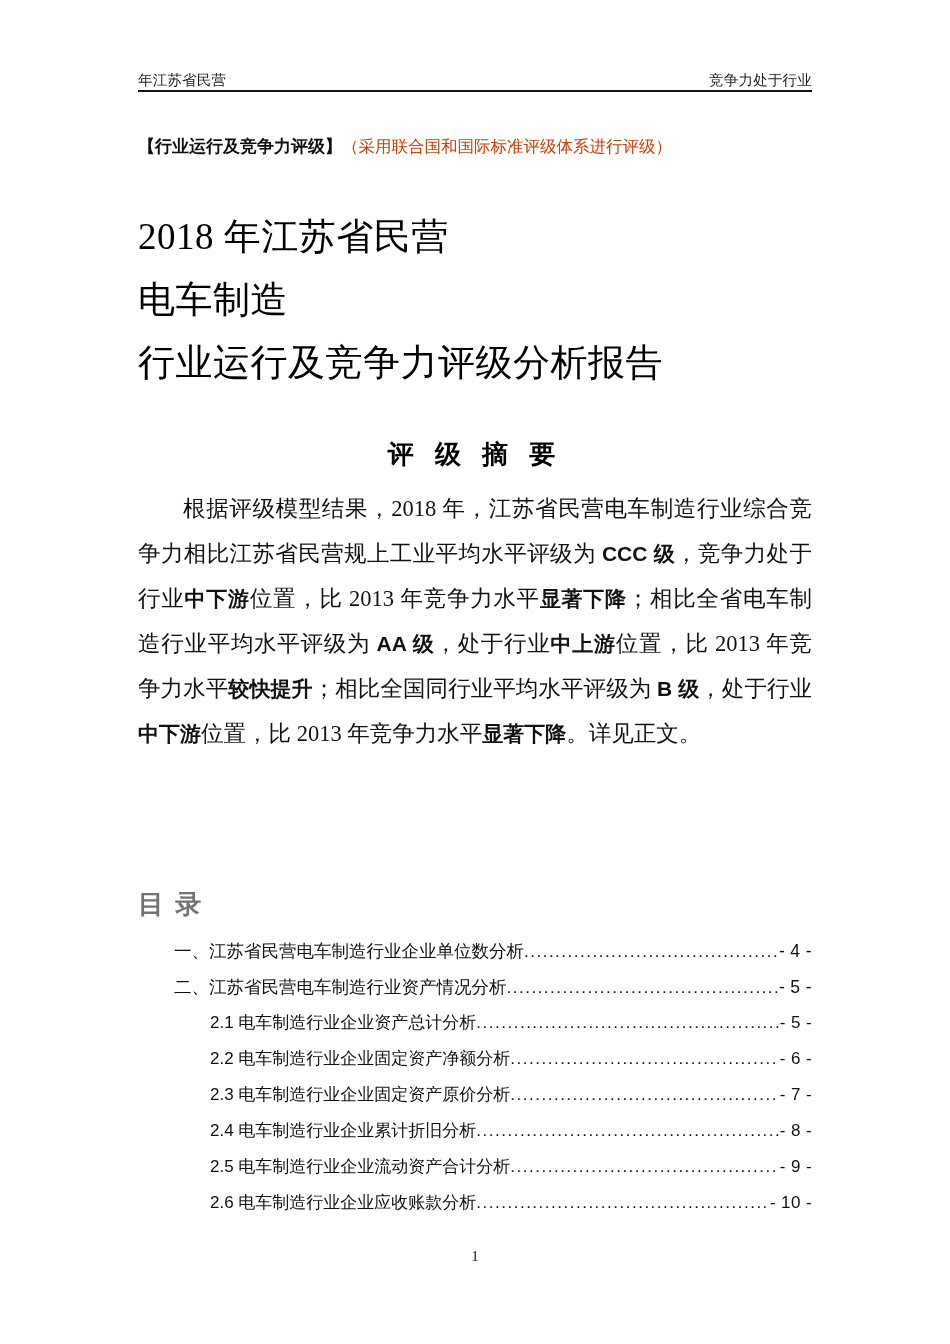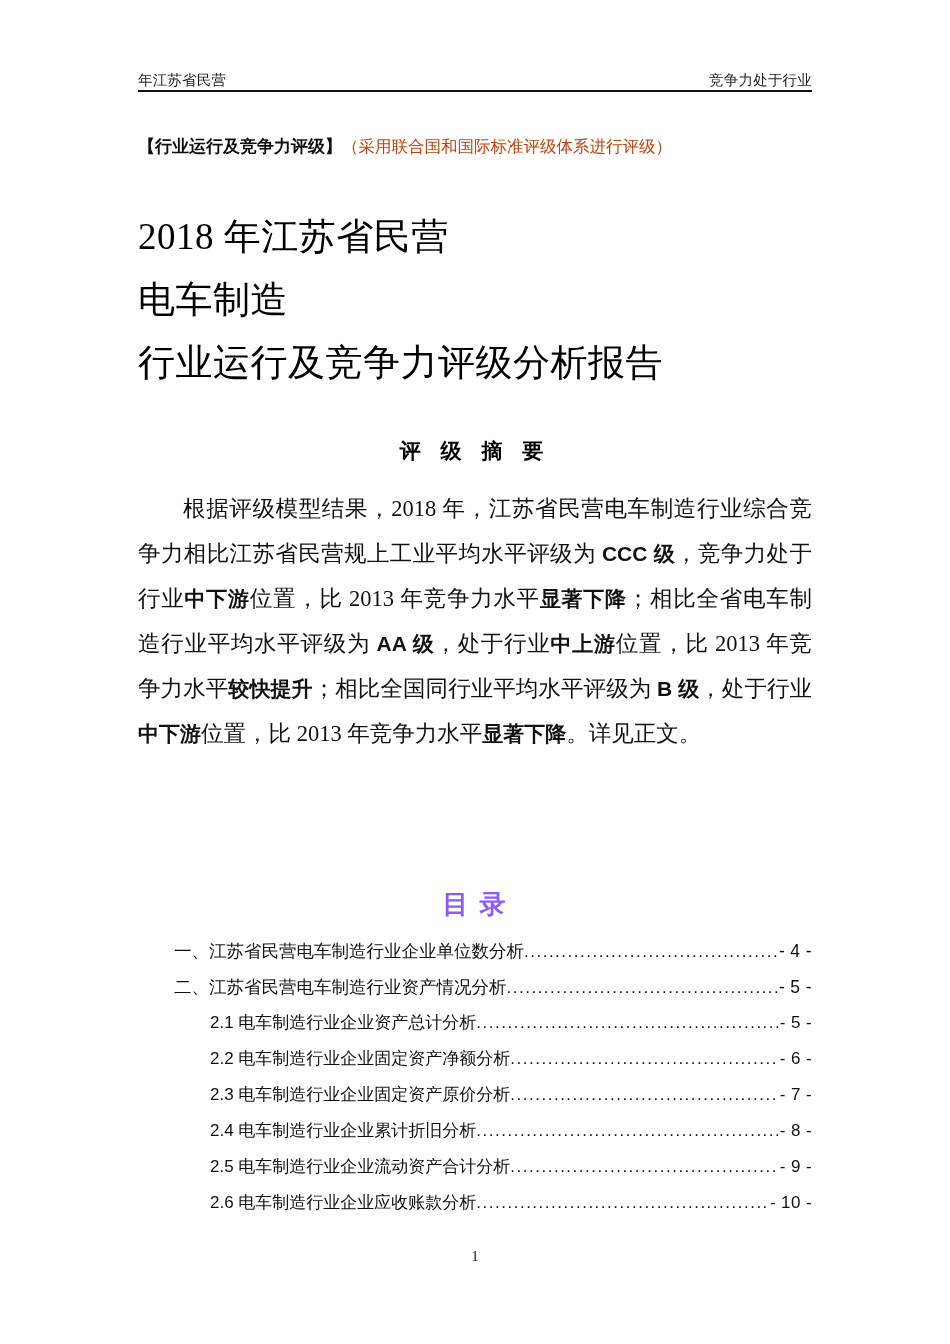--- a/index.html
+++ b/index.html
@@ -96,21 +96,21 @@
 
   
   .summary-heading {
     position: absolute;
     top: 437px;
     left: 0;
     width: 674px;
     text-align: center;
     font-family: "Liberation Sans", "DejaVu Sans", sans-serif;
     font-weight: bold;
-    font-size: 21px;
+    font-size: 26px;
     letter-spacing: 7px;
     color: #000;
   }
 
   
   .summary-body {
     position: absolute;
     top: 486px;
     left: 0;
     width: 674px;
@@ -127,26 +127,25 @@
     font-weight: bold;
     font-size: 21px;
   }
 
   
   .toc-heading {
     position: absolute;
     top: 887px;
     left: 0;
     width: 674px;
-    text-align: center;
     font-family: "Liberation Sans", "DejaVu Sans", sans-serif;
     font-weight: bold;
     font-size: 26px;
     letter-spacing: 2px;
-    color: #8b5cf6;
+    color: #737373;
   }
 
   .toc {
     position: absolute;
     top: 933px;
     left: 0;
     width: 674px;
   }
   .toc-entry {
     display: flex;

